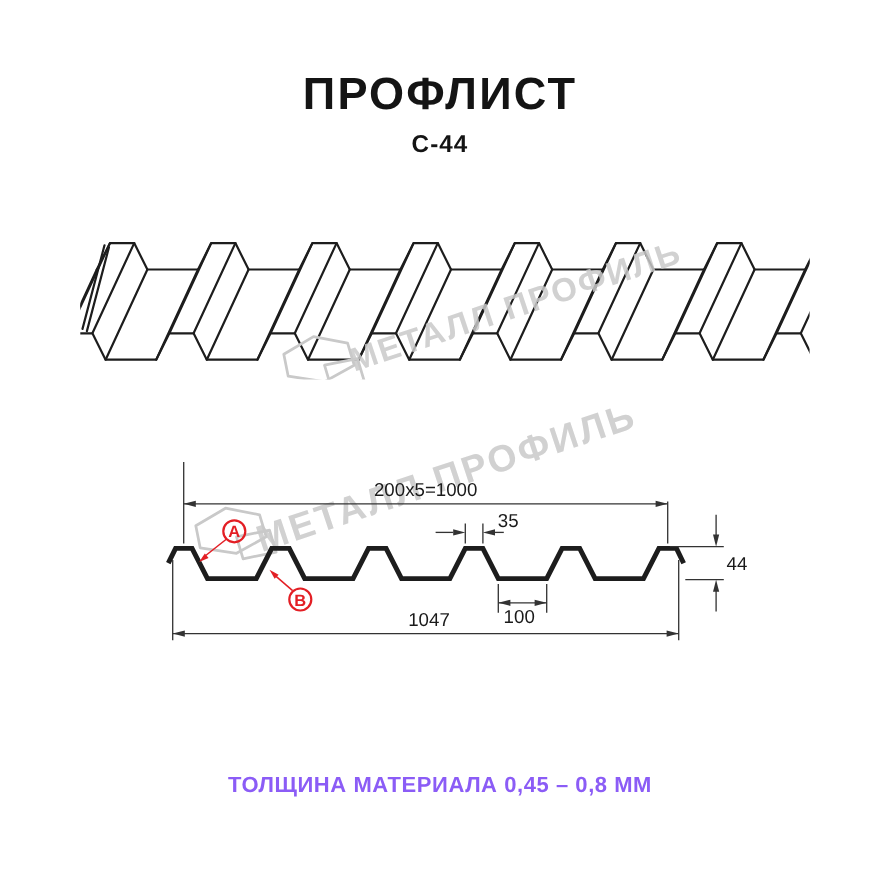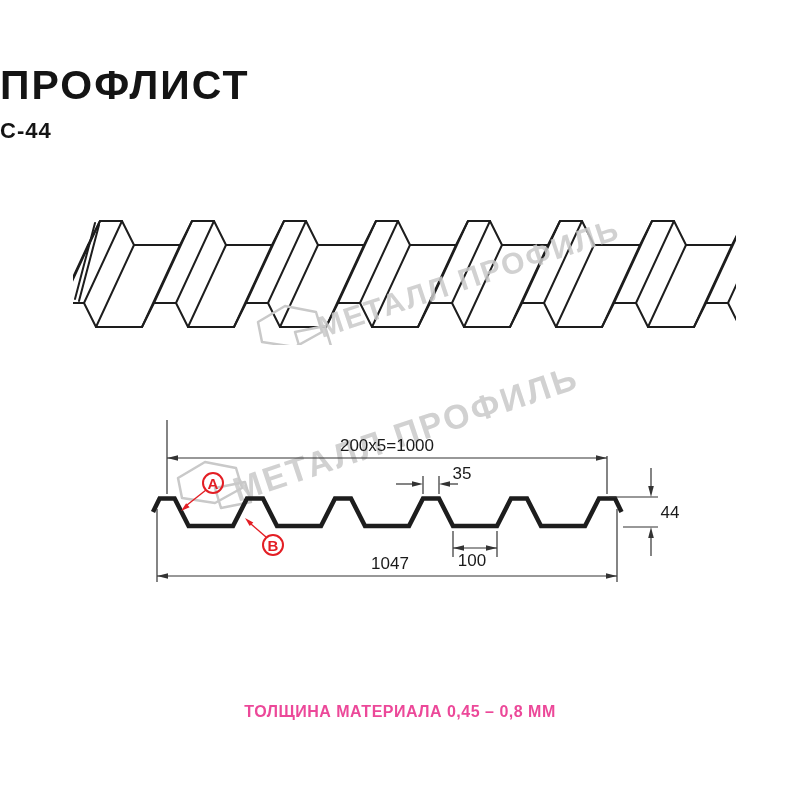--- a/index.html
+++ b/index.html
@@ -1,32 +1,32 @@
 <!DOCTYPE html>
 <html><head>
 <meta charset="utf-8">
 <style>
   html,body{margin:0;padding:0;background:#fff;}
   .page{
     position:relative;width:800px;height:800px;background:#ffffff;overflow:hidden;
     font-family:"Liberation Sans", sans-serif;color:#1a1a1a;
   }
-  .header{position:absolute;top:62px;left:0;width:800px;}
+  .header{position:absolute;top:62px;left:0;width:800px;text-align:center;}
   .header h1{
     margin:0;font-size:41px;font-weight:bold;letter-spacing:2px;color:#141414;
   }
   .header .subtitle{
     margin-top:9px;font-size:22px;font-weight:bold;letter-spacing:1px;color:#141414;
   }
   .fig{position:absolute;left:0;}
   #svg3d{top:185px;}
   #svgsec{top:360px;}
   .footer{
     position:absolute;top:703px;left:0;width:800px;text-align:center;
-    font-size:16px;font-weight:bold;letter-spacing:0.5px;color:#ec4899;
+    font-size:20px;font-weight:bold;letter-spacing:0.5px;color:#8b5cf6;
   }
   
   .l3{fill:none;stroke:#1d1d1d;stroke-width:2;stroke-linejoin:round;stroke-linecap:round;}
   
   .wmlogo{fill:none;stroke:#c9c9c9;stroke-width:2.5;stroke-linejoin:round;}
   .wmtext{fill:#c9c9c9;font-weight:bold;opacity:0.85;}
   
   .prof{fill:none;stroke:#1d1d1d;stroke-width:4.5;stroke-linejoin:miter;}
   .dim{stroke:#333;stroke-width:1.2;fill:none;}
   .ah{fill:#333;stroke:none;}

